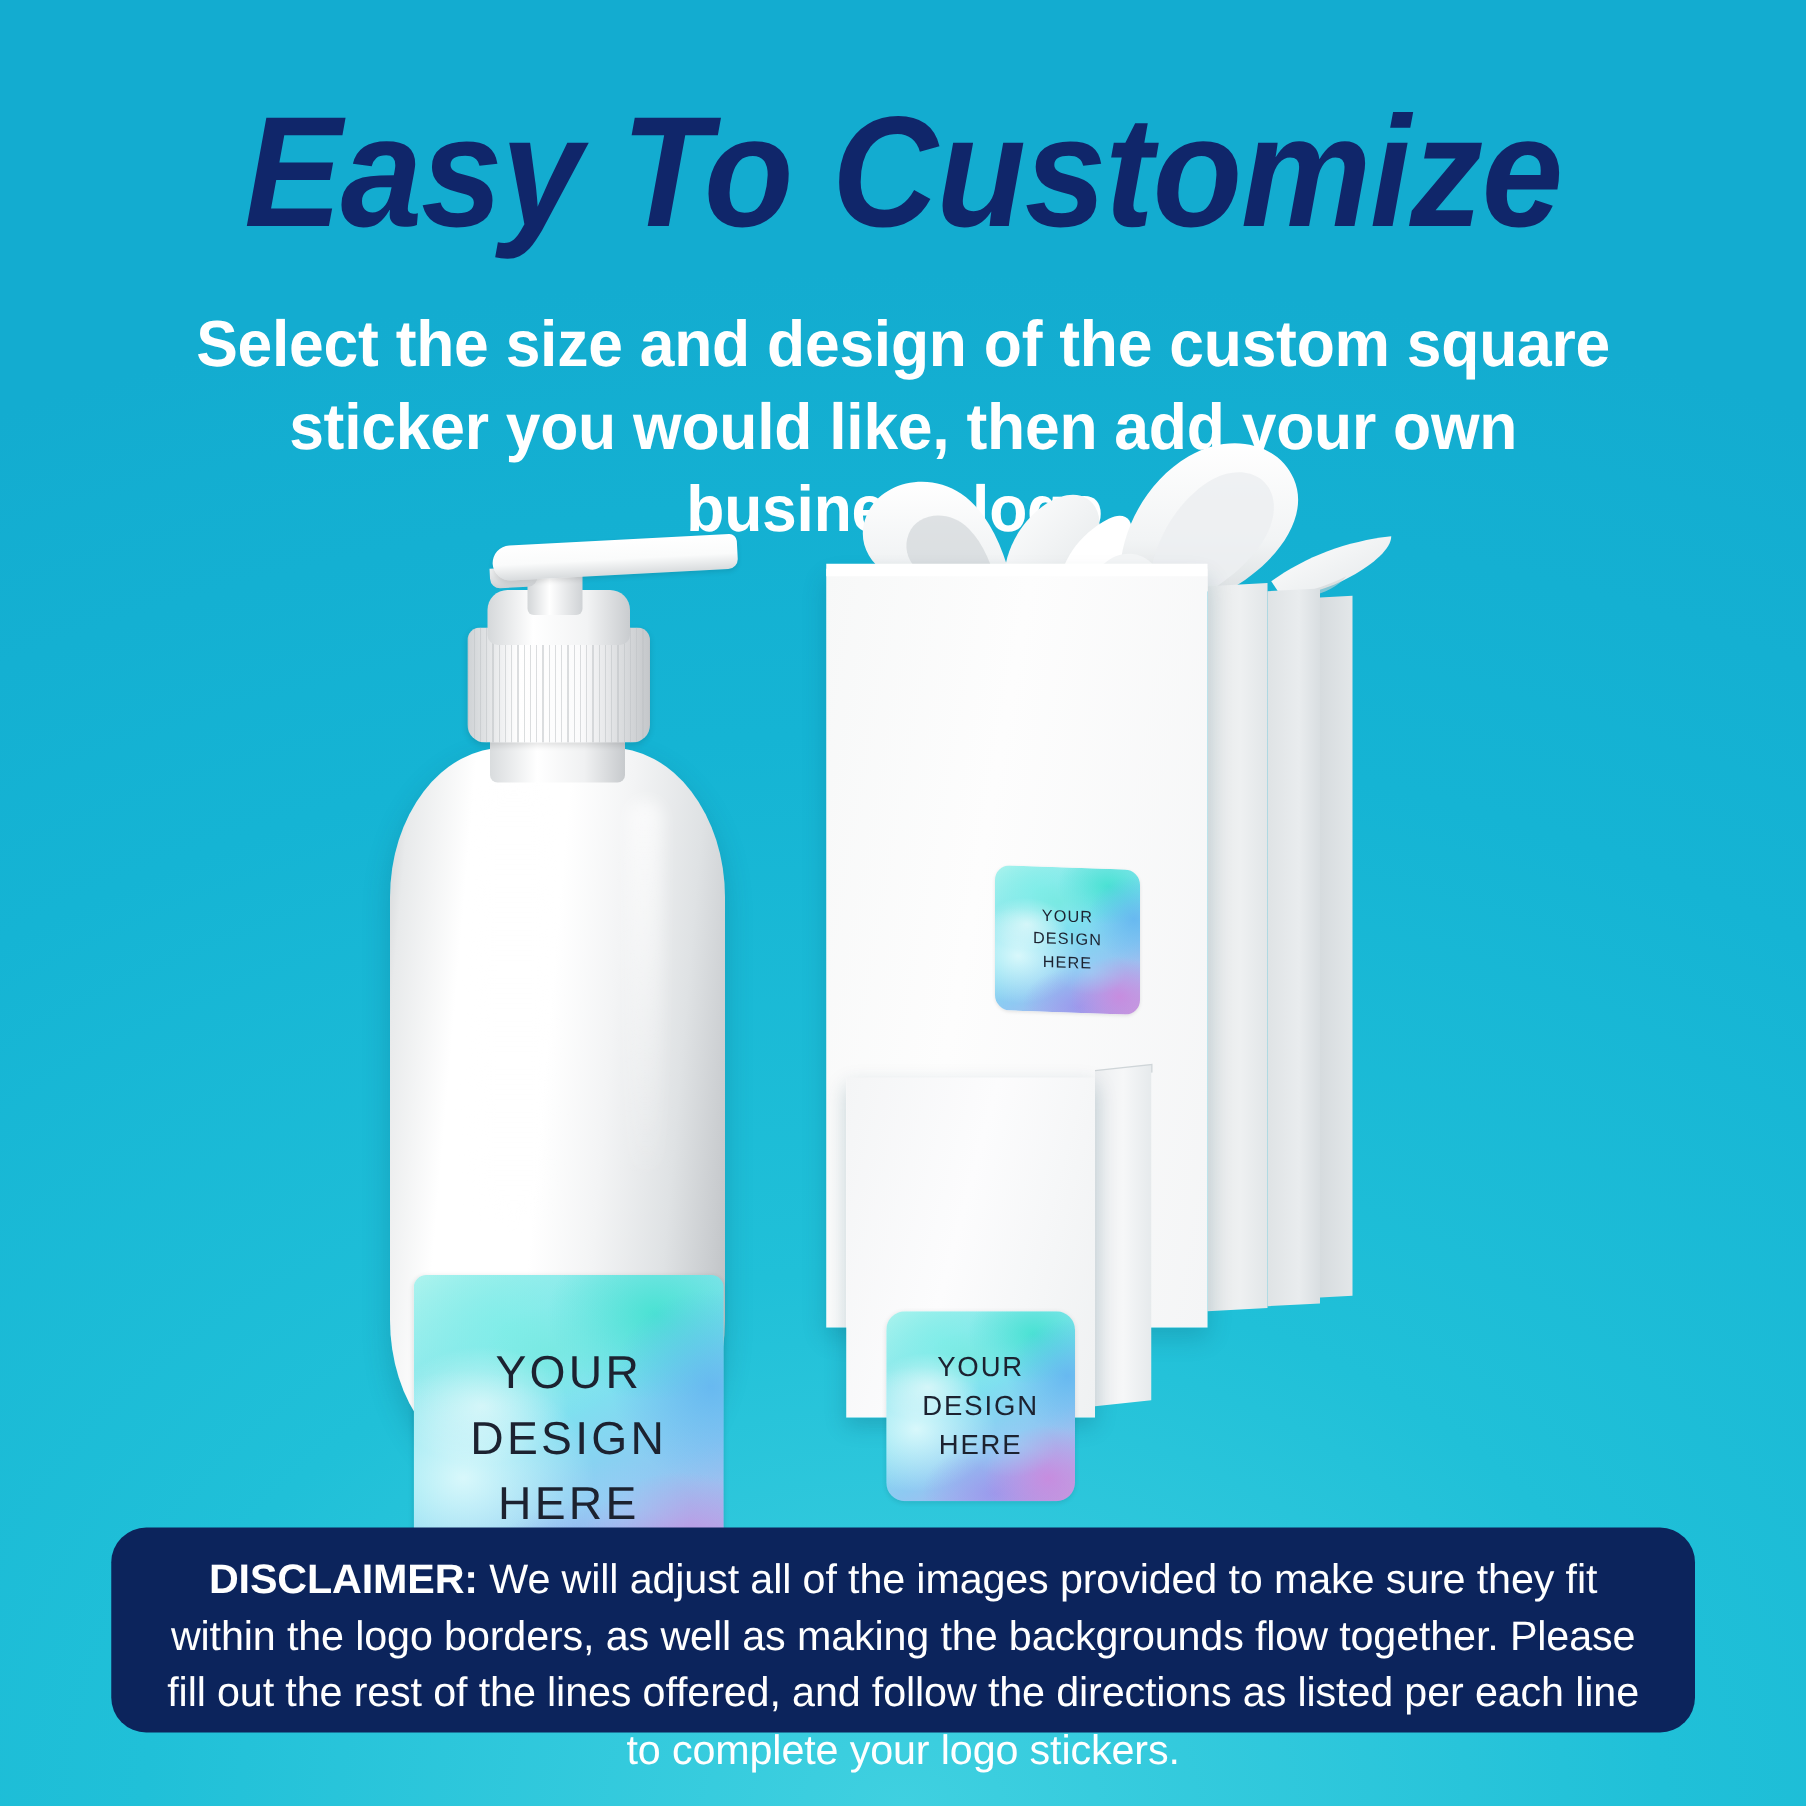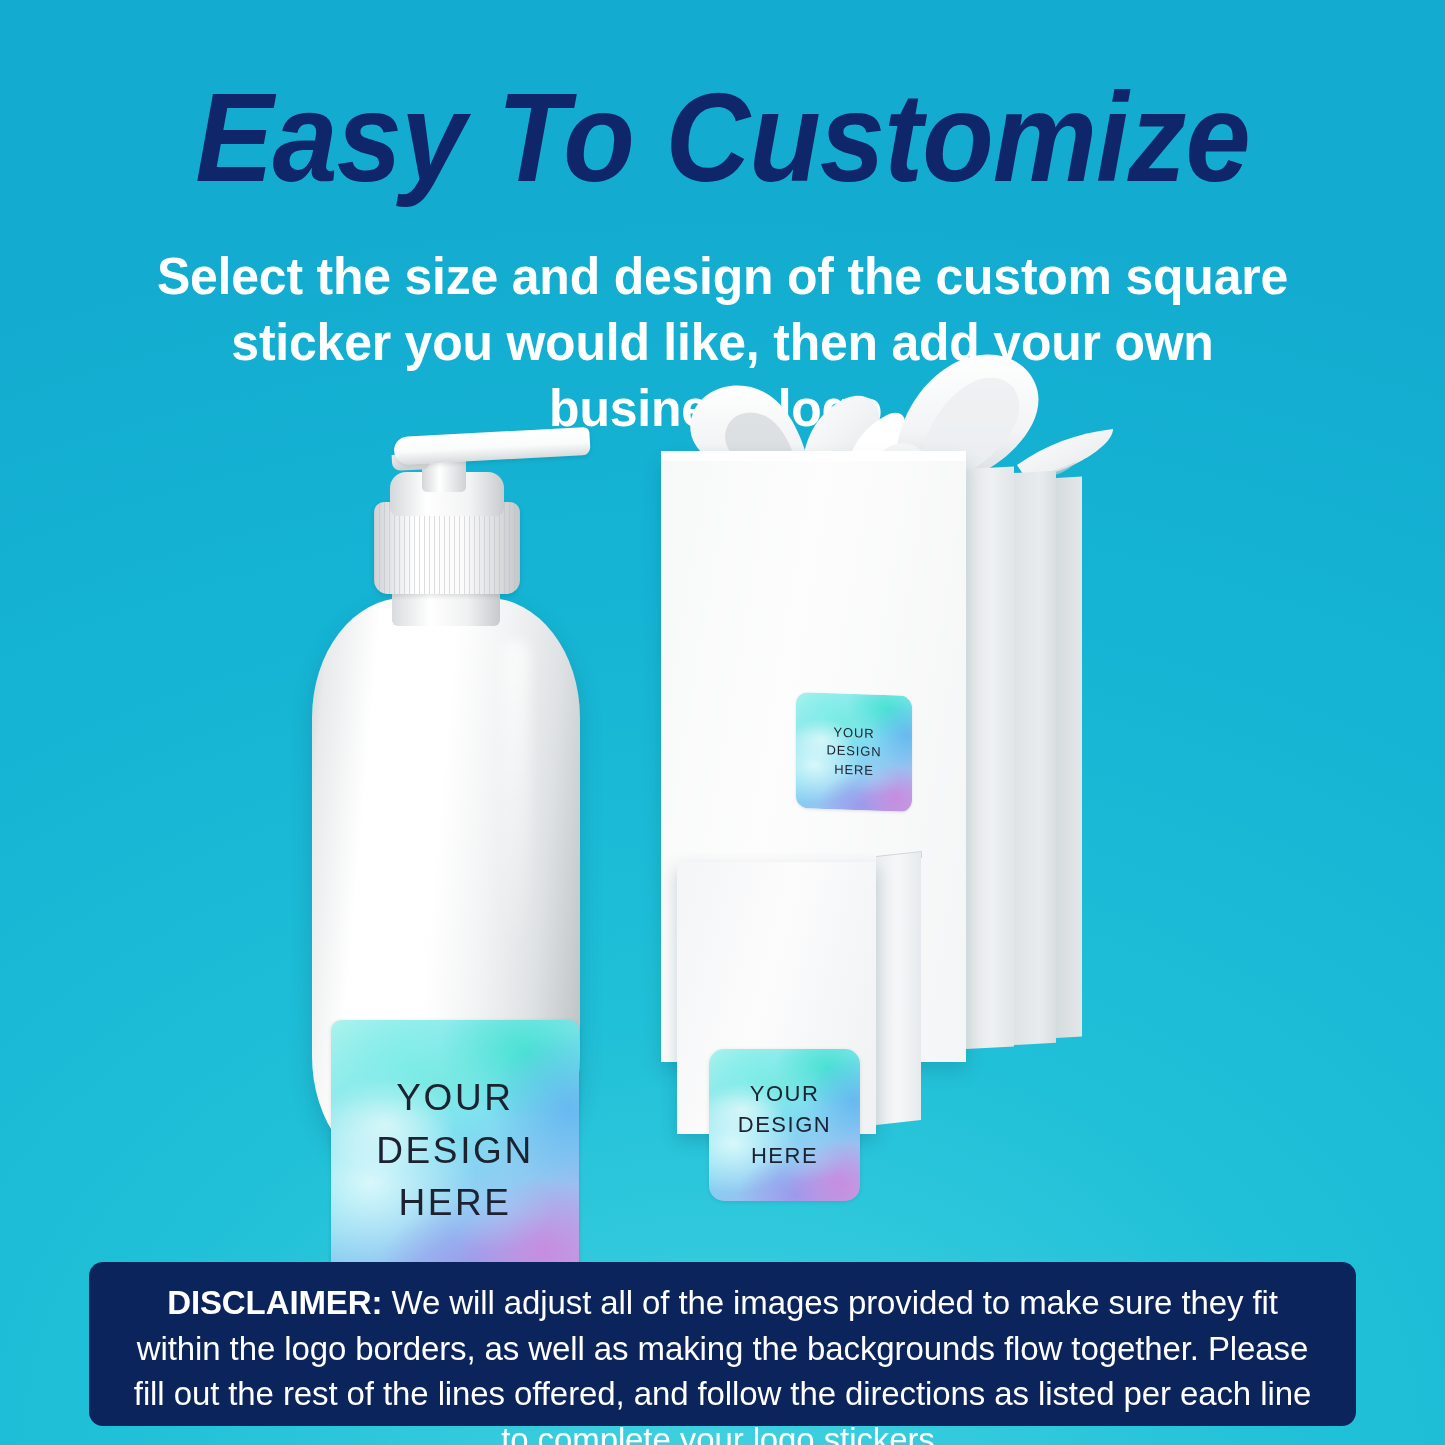--- a/index.html
+++ b/index.html
@@ -268,24 +268,24 @@
   .wc-text span { display: block; }
 
   .sticker-lg .wc-text { font-size: 37px; letter-spacing: 2.6px; }
   .sticker-md .wc-text { font-size: 22px; letter-spacing: 1.5px; }
   .sticker-sm .wc-text { font-size: 13px; letter-spacing: 0.9px; }
 
   
   .disclaimer {
     position: absolute;
     left: 89px;
-    top: 1262px;
+    top: 1222px;
     width: 1267px;
     height: 164px;
-    border-radius: 14px;
+    border-radius: 28px;
     background: #0c245c;
     box-sizing: border-box;
     padding: 18px 38px 0 38px;
   }
   .disclaimer p {
     margin: 0;
     text-align: center;
     color: #ffffff;
     font-family: "Liberation Sans Narrow", "Liberation Sans", sans-serif;
     font-weight: 400;

